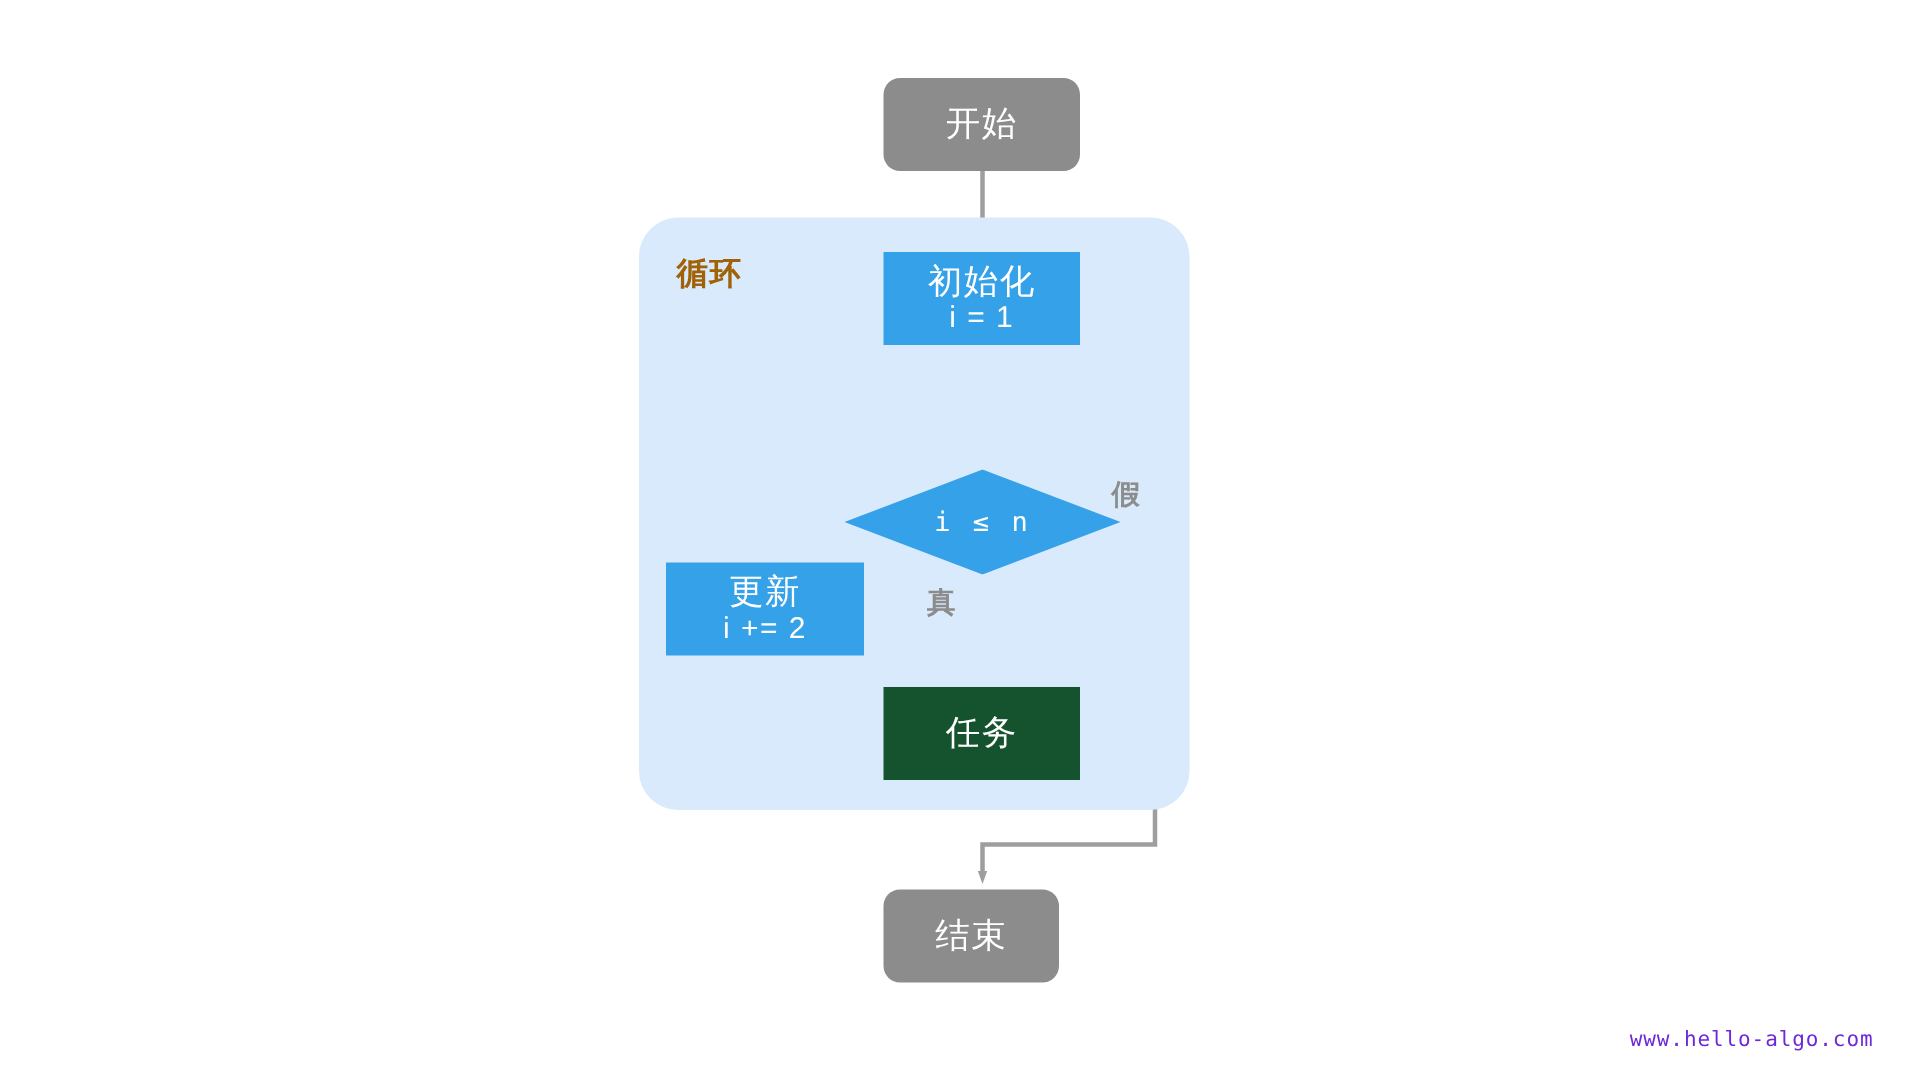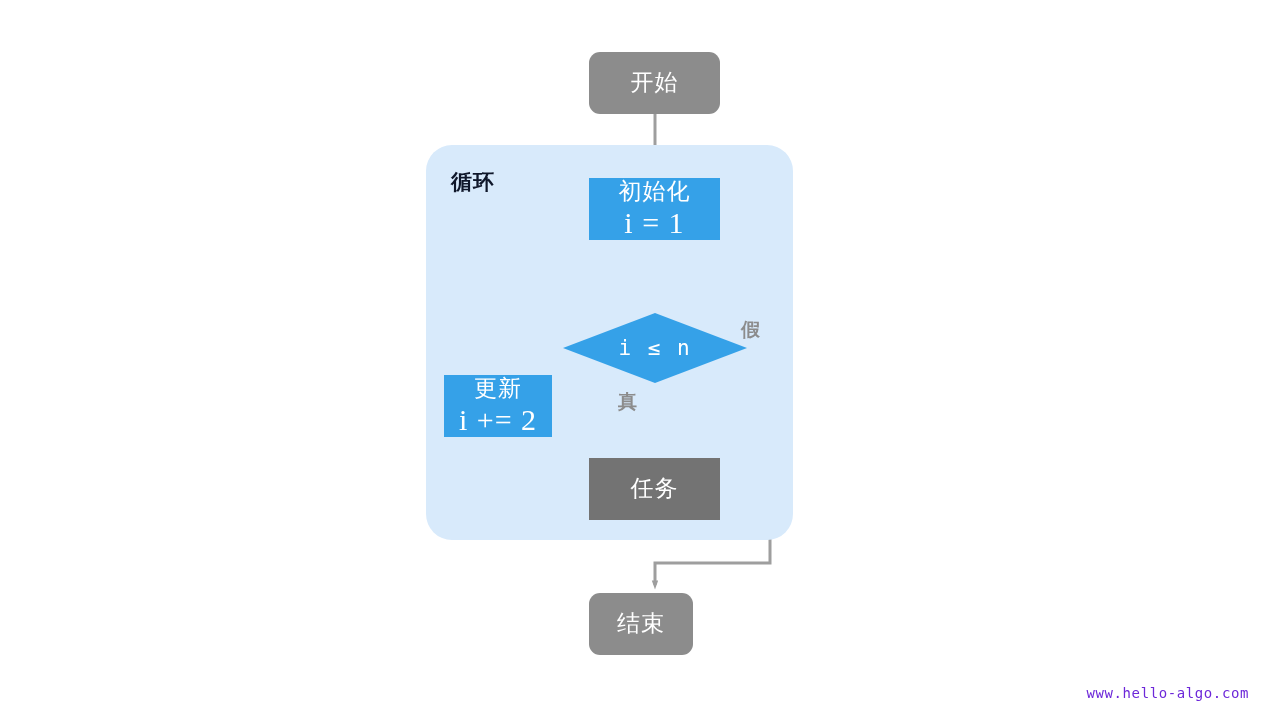--- a/index.html
+++ b/index.html
@@ -30,80 +30,80 @@
     box-sizing: border-box;
     line-height: 1.18;
     text-align: center;
   }
   .node .cn {
     font-family: "Liberation Sans", sans-serif;
     font-size: 23px;
     letter-spacing: 1px;
   }
   .node .code {
-    font-family: Liberation Serif, serif;
-    font-size: 30px;
+    font-family: Liberation Sans, sans-serif;
+    font-size: 20px;
     letter-spacing: 1px;
   }
   
   #node-start, #node-end {
     background: #8c8c8c;
     border-radius: 11px;
   }
   #node-start { left: 589px; top: 52px;  width: 131px; height: 62px; }
-  #node-end   { left: 589px; top: 593px; width: 104px; height: 62px; }
+  #node-end   { left: 589px; top: 593px; width: 117px; height: 62px; }
 
   
   #node-init {
-    left: 589px; top: 178px; width: 131px; height: 62px;
+    left: 589px; top: 168px; width: 131px; height: 62px;
     background: #35a1e8;
   }
   #node-update {
-    left: 444px; top: 375px; width: 108px; height: 62px;
+    left: 444px; top: 375px; width: 132px; height: 62px;
     background: #35a1e8;
   }
   #node-task {
     left: 589px; top: 458px; width: 131px; height: 62px;
-    background: #737373;
+    background: #14532d;
   }
 
   
   #loop-container {
     position: absolute;
     left: 426px; top: 145px;
     width: 367px; height: 395px;
     background: #d8eafb;
     border-radius: 26px;
   }
   #loop-label {
     position: absolute;
     left: 451px; top: 168px;
     font-family: "Liberation Sans", sans-serif;
     font-size: 21px;
     font-weight: bold;
-    color: #0f172a;
+    color: #a16207;
     letter-spacing: 1px;
   }
 
   
   #node-decision-shape {
     position: absolute;
     left: 563px; top: 313px;
     width: 184px; height: 70px;
   }
   #node-decision-text {
     position: absolute;
     left: 563px; top: 313px;
     width: 184px; height: 70px;
     display: flex;
     align-items: center;
     justify-content: center;
     color: #ffffff;
     font-family: "DejaVu Sans Mono", monospace;
-    font-size: 21px;
+    font-size: 18px;
     letter-spacing: 2px;
     pointer-events: none;
   }
 
   
   .branch-label {
     position: absolute;
     font-family: "Liberation Sans", sans-serif;
     font-size: 19px;
     font-weight: bold;

